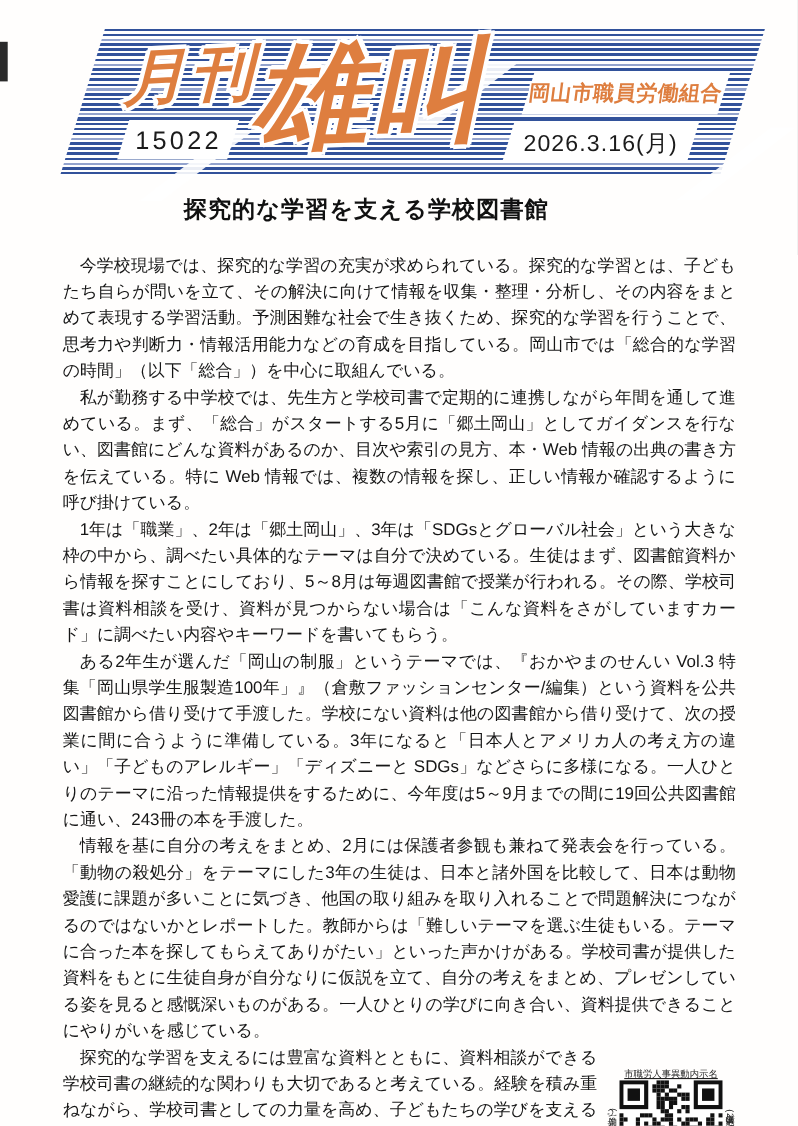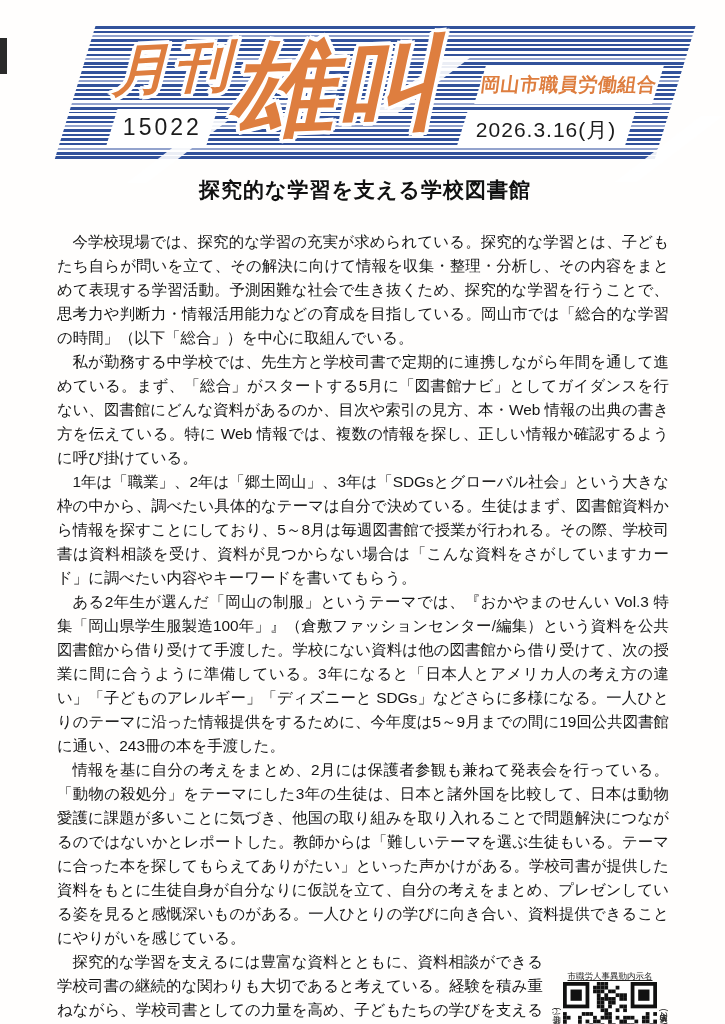--- a/index.html
+++ b/index.html
@@ -68,21 +68,21 @@
   }
   .date-band{
     position:absolute;left:462px;top:111px;width:168px;height:37px;
     background:#fff;transform:skewX(-17deg);
     display:flex;align-items:center;justify-content:center;
   }
   .date-band span{transform:skewX(17deg);font-size:21px;color:#1b1b1b;letter-spacing:1px;white-space:nowrap;}
   
   .article-title{
     margin:0;position:absolute;left:0;top:176px;width:666px;
-    text-align:center;font-size:21px;font-weight:bold;letter-spacing:1px;color:#111;padding-left:32px;
+    text-align:center;font-size:21px;font-weight:bold;letter-spacing:1px;color:#111;
   }
   .article-body{
     position:absolute;left:57px;top:230px;width:612px;
     font-size:15.4px;line-height:24px;text-align:justify;color:#161616;
   }
   .article-body p{margin:0;text-indent:1em;}
   
   .qr-block{
     float:right;width:118px;margin:22px 0 0 8px;
     display:flex;flex-direction:column;align-items:center;
@@ -116,21 +116,21 @@
     </div>
     <div class="date-band">
       <span>2026.3.16(月)</span>
     </div>
   </header>
 
   <h1 class="article-title">探究的な学習を支える学校図書館</h1>
 
   <div class="article-body">
     <p>今学校現場では、探究的な学習の充実が求められている。探究的な学習とは、子どもたち自らが問いを立て、その解決に向けて情報を収集・整理・分析し、その内容をまとめて表現する学習活動。予測困難な社会で生き抜くため、探究的な学習を行うことで、思考力や判断力・情報活用能力などの育成を目指している。岡山市では「総合的な学習の時間」（以下「総合」）を中心に取組んでいる。</p>
-    <p>私が勤務する中学校では、先生方と学校司書で定期的に連携しながら年間を通して進めている。まず、「総合」がスタートする5月に「図書館ナビ」としてガイダンスを行ない、図書館にどんな資料があるのか、目次や索引の見方、本・Web 情報の出典の書き方を伝えている。特に Web 情報では、複数の情報を探し、正しい情報か確認するように呼び掛けている。</p>
+    <p>私が勤務する中学校では、先生方と学校司書で定期的に連携しながら年間を通して進めている。まず、「総合」がスタートする5月に「郷土岡山」としてガイダンスを行ない、図書館にどんな資料があるのか、目次や索引の見方、本・Web 情報の出典の書き方を伝えている。特に Web 情報では、複数の情報を探し、正しい情報か確認するように呼び掛けている。</p>
     <p>1年は「職業」、2年は「郷土岡山」、3年は「SDGsとグローバル社会」という大きな枠の中から、調べたい具体的なテーマは自分で決めている。生徒はまず、図書館資料から情報を探すことにしており、5～8月は毎週図書館で授業が行われる。その際、学校司書は資料相談を受け、資料が見つからない場合は「こんな資料をさがしていますカード」に調べたい内容やキーワードを書いてもらう。</p>
     <p>ある2年生が選んだ「岡山の制服」というテーマでは、『おかやまのせんい Vol.3 特集「岡山県学生服製造100年」』（倉敷ファッションセンター/編集）という資料を公共図書館から借り受けて手渡した。学校にない資料は他の図書館から借り受けて、次の授業に間に合うように準備している。3年になると「日本人とアメリカ人の考え方の違い」「子どものアレルギー」「ディズニーと SDGs」などさらに多様になる。一人ひとりのテーマに沿った情報提供をするために、今年度は5～9月までの間に19回公共図書館に通い、243冊の本を手渡した。</p>
     <p>情報を基に自分の考えをまとめ、2月には保護者参観も兼ねて発表会を行っている。「動物の殺処分」をテーマにした3年の生徒は、日本と諸外国を比較して、日本は動物愛護に課題が多いことに気づき、他国の取り組みを取り入れることで問題解決につながるのではないかとレポートした。教師からは「難しいテーマを選ぶ生徒もいる。テーマに合った本を探してもらえてありがたい」といった声かけがある。学校司書が提供した資料をもとに生徒自身が自分なりに仮説を立て、自分の考えをまとめ、プレゼンしている姿を見ると感慨深いものがある。一人ひとりの学びに向き合い、資料提供できることにやりがいを感じている。</p>
 
     <div>
       <div class="qr-block">
         <div class="qr-cap">市職労人事異動内示名</div>
         <div class="qr-row">
           <div class="qr-side flip">簿申込(24日9時まで)</div>
           <svg class="qr-svg" id="qr-svg" viewBox="0 0 25 25">

